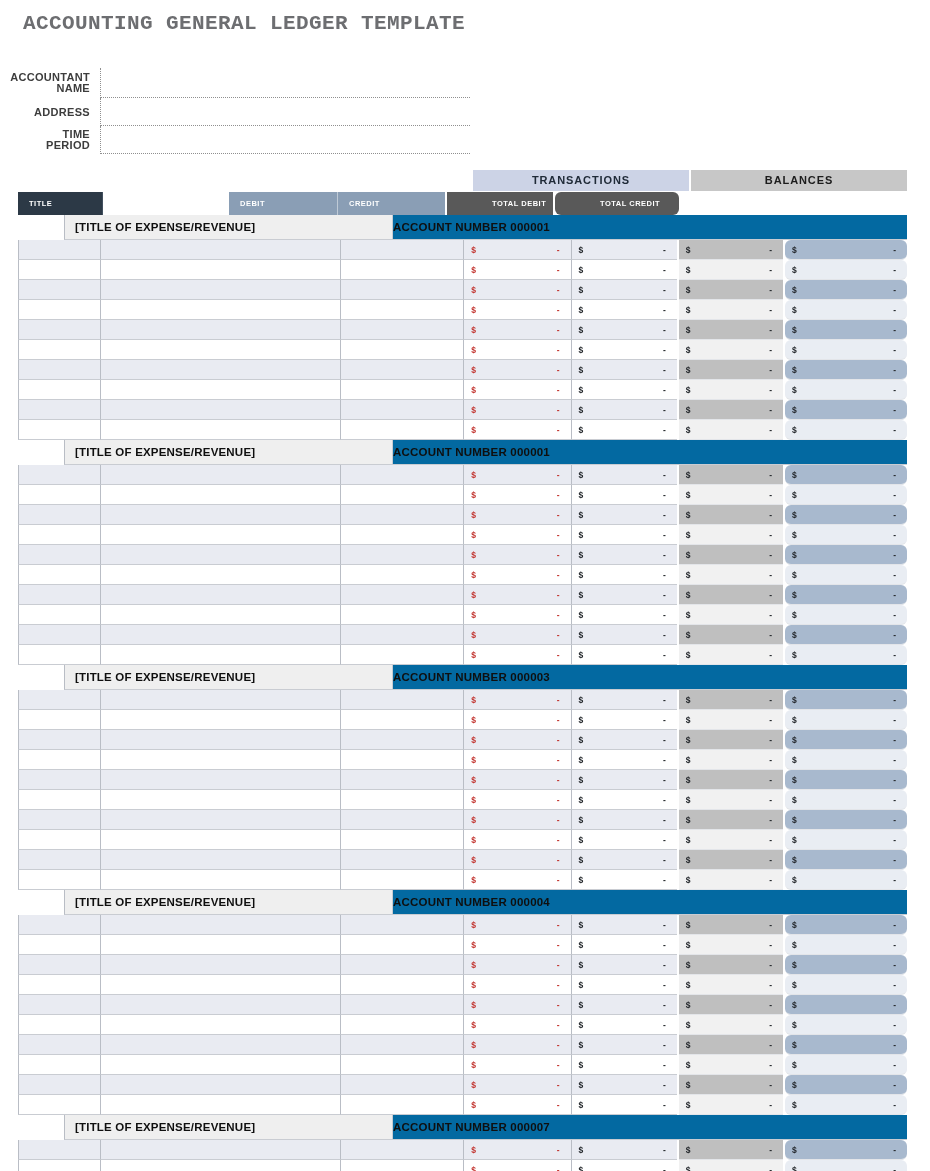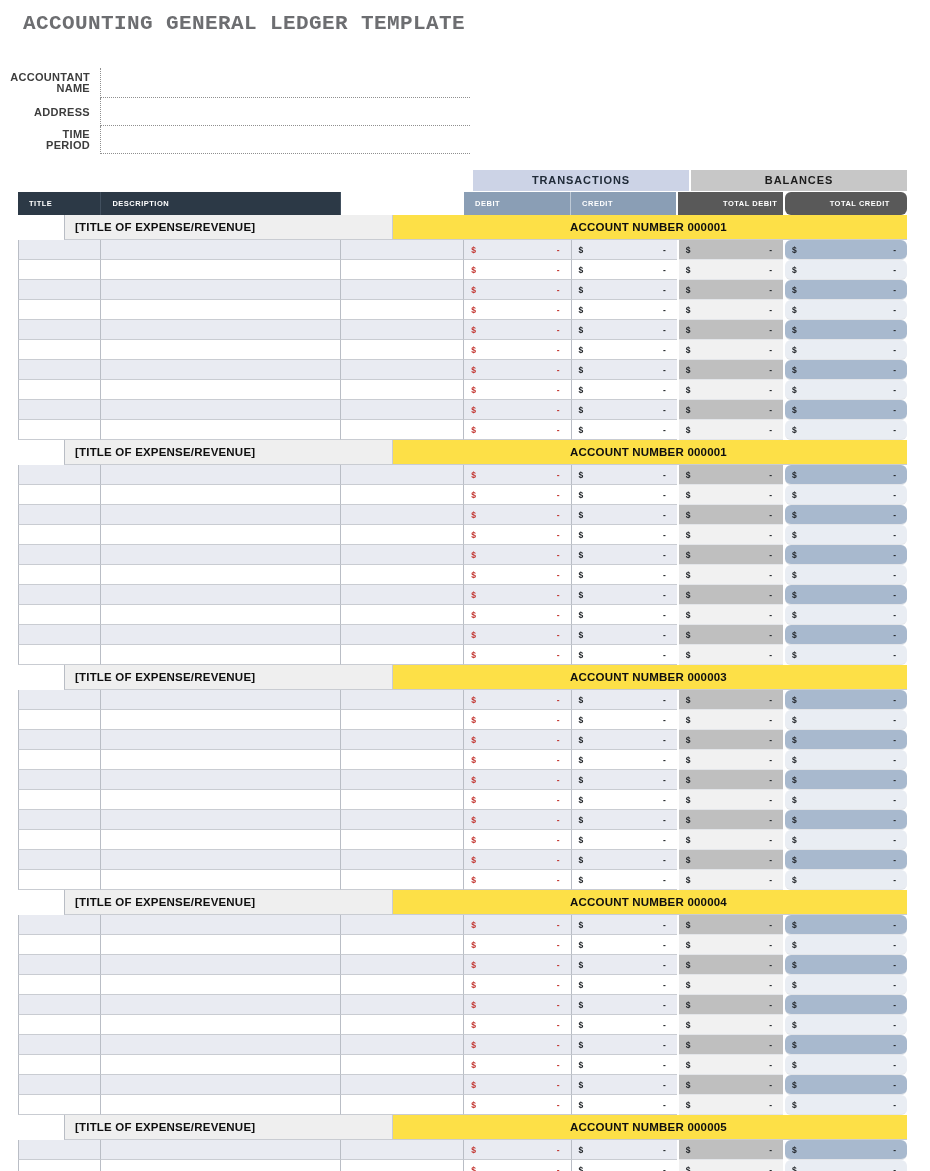--- a/index.html
+++ b/index.html
@@ -38,23 +38,23 @@
   .c-debit{width:109px;}.c-credit{width:107px;}
   .c-sp{width:2px;background:#fff;}
   .c-tdebit{width:106px;}.c-tcredit{width:124px;border-radius:6px;}
   
   .sec-head{height:25px;padding-left:46px;}
   .sec-title{width:329px;background:var(--section_bg);box-sizing:border-box;
              border-left:1px solid var(--vborder);border-right:1px solid var(--border);
              border-bottom:1px solid var(--border);
              font-size:11.5px;font-weight:bold;color:#0f0f0f;letter-spacing:.2px;
              line-height:24px;padding-left:10px;white-space:nowrap;}
-  .sec-account{flex:1;background:#fde047;box-sizing:border-box;border-bottom:1px solid var(--border);
+  .sec-account{flex:1;background:#0369a1;box-sizing:border-box;border-bottom:1px solid var(--border);
                font-size:11.5px;font-weight:bold;color:#0f0f0f;letter-spacing:.2px;
-               line-height:24px;text-align:center;padding-right:3px;white-space:nowrap;}
+               line-height:24px;text-align:left;padding-right:3px;white-space:nowrap;}
   
   .d-row{height:20px;}
   .cell{box-sizing:border-box;background:#fff;border-bottom:1px solid var(--border);}
   .c-date.cell{border-left:1px solid var(--vborder);}
   .c-date.cell,.c-desc.cell,.c-post.cell,.m-debit{border-right:1px solid var(--vborder);}
   .odd .c-date,.odd .c-desc,.odd .c-post,.odd .m-debit,.odd .m-credit{background:var(--row_shaded);}
   .m-tdebit{background:var(--td_light);border-bottom:1px solid #e3e5e9;}
   .m-tcredit{background:var(--tc_light);border-bottom:1px solid #e3e5e9;}
   .odd .m-tdebit{background:var(--td_shaded);}
   .odd .m-tcredit{background:var(--tc_shaded);}
@@ -87,21 +87,20 @@
 
   <div class="ledger">
     <div class="g-row">
       <div class="g-blank"></div>
       <div class="g-cell g-trans">TRANSACTIONS</div>
       <div class="c-sp"></div>
       <div class="g-cell g-bal">BALANCES</div>
     </div>
     <div class="h-row">
       <div class="h-cell h-navy c-date">TITLE</div>
-      <div class="h-cell h-navy c-desc">DESCRIPTION</div>
       <div class="h-cell h-navy c-post">POST REFERENCE</div>
       <div class="h-cell h-steel c-debit">DEBIT</div>
       <div class="h-cell h-steel c-credit">CREDIT</div>
       <div class="c-sp"></div>
       <div class="h-cell h-dark c-tdebit">TOTAL DEBIT</div>
       <div class="c-sp"></div>
       <div class="h-cell h-dark c-tcredit">TOTAL CREDIT</div>
     </div>
     <div id="sections">
   <section class="sec">
@@ -1056,21 +1055,21 @@
                 <span>$</span>
                 <span>-</span>
               </div>
             </div>
           </div>
   </section>
 
   <section class="sec">
     <div class="sec-head">
       <div class="sec-title">[TITLE OF EXPENSE/REVENUE]</div>
-      <div class="sec-account">ACCOUNT NUMBER 000005</div>
+      <div class="sec-account">ACCOUNT NUMBER 000007</div>
     </div>
     <div class="sec-rows">
             <div class="d-row odd">
               <div class="cell c-date"></div>
               <div class="cell c-desc"></div>
               <div class="cell c-post"></div>
               <div class="cell money c-debit m-debit">
                 <span>$</span>
                 <span>-</span>
               </div>

